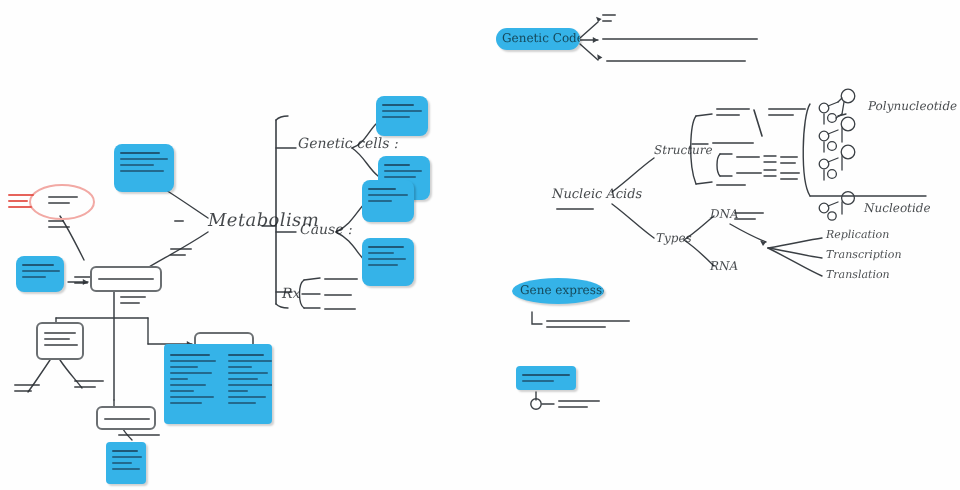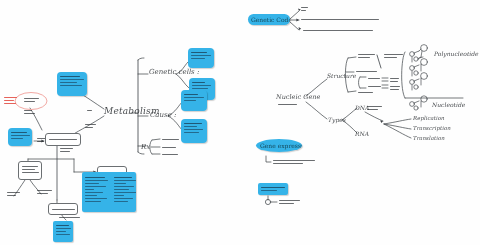--- a/index.html
+++ b/index.html
@@ -357,21 +357,21 @@
   <div class="ln" style="width:7px"></div>
     <div class="ln s" style="width:5px"></div>
 </div>
 <div class="ink" style="left:300px;top:17px;width:80px;">
   <div class="ln" style="width:78px"></div>
 </div>
 <div class="ink" style="left:302px;top:28px;width:72px;">
   <div class="ln" style="width:70px"></div>
 </div>
 
-<div class="lbl hand" style="left:276px;top:93px;font-size:6.5px;">Nucleic Gene</div>
+<div class="lbl hand" style="left:276px;top:93px;font-size:6.5px;">Nucleic Acids</div>
 <div class="ink" style="left:277px;top:102px;width:20px;">
   <div class="ln" style="width:19px"></div>
 </div>
 
 <div class="lbl hand" style="left:327px;top:72px;font-size:6px;">Structure</div>
 <div class="lbl hand" style="left:328px;top:116px;font-size:6px;">Types</div>
 
 <div class="ink" style="left:357px;top:52px;width:18px;">
   <div class="ln" style="width:17px"></div>
     <div class="ln s" style="width:12px"></div>

